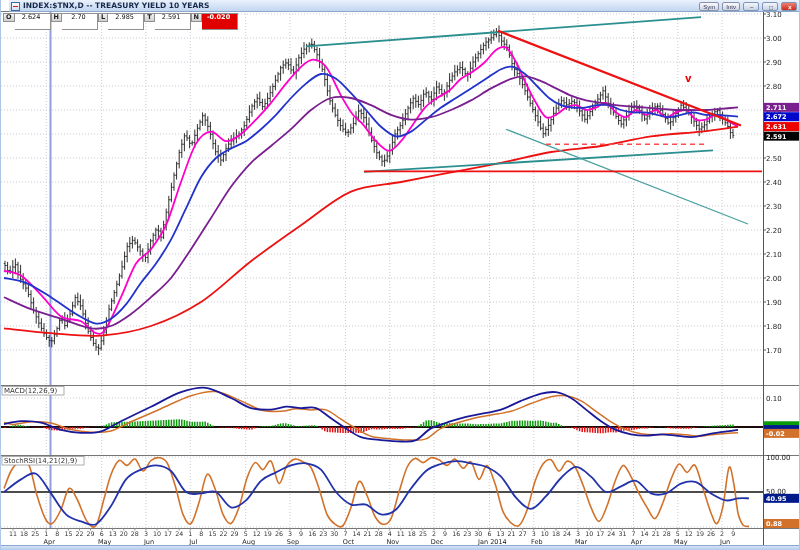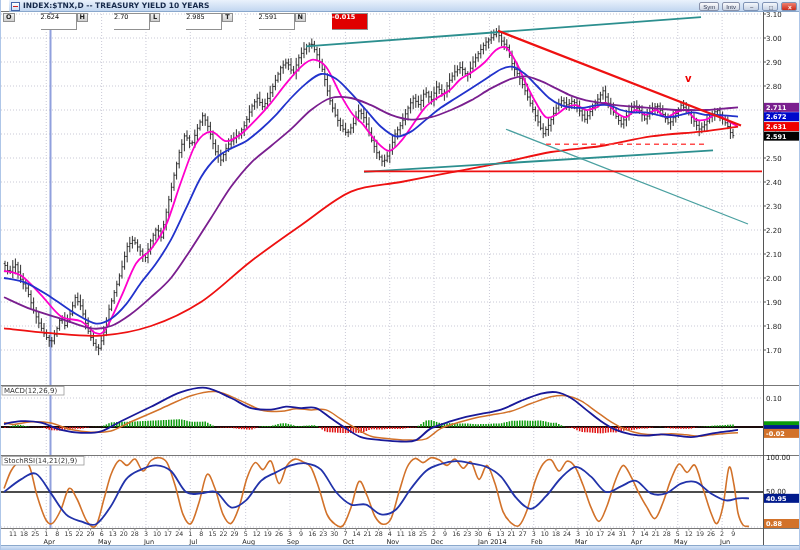--- a/index.html
+++ b/index.html
@@ -16,22 +16,22 @@
               letter-spacing:0;line-height:10px;}
   .tb-btn{height:9px;font-size:6px;line-height:8px;padding:0 3px;color:#333a55;
           background:linear-gradient(#fbfbfd,#cdd4e2);border:1px solid #8891aa;border-radius:2px;}
   .winbtn{width:16px;height:9px;font-size:6.5px;line-height:8px;text-align:center;color:#445;
           background:linear-gradient(#f4f7fb,#c6d2e4);border:1px solid #7f93b5;border-radius:2px;}
   .winbtn.close{background:linear-gradient(#ef8070,#cc2a1a);color:#fff;font-weight:bold;}
   .quotebar{position:absolute;top:13px;left:2px;z-index:3;display:flex;height:9px;}
   .qf{display:flex;}
   .ql{background:linear-gradient(#f2f2f2,#cfcfcf);border:1px solid #909090;font-size:6.5px;
       font-weight:bold;color:#222;padding:0 2px;line-height:7px;}
-  .qv{background:#fff;border:1px solid #909090;border-left:none;width:33px;text-align:left;
-      font-size:6.5px;color:#111;padding:0 2px 15px 0;line-height:7px;margin-left:26px;}
+  .qv{background:#fff;border:1px solid #909090;border-left:none;width:33px;text-align:center;
+      font-size:6.5px;color:#111;padding:0 2px 15px 0;line-height:7px;}
   .qf:nth-child(5) .qv{background:#e00000;color:#fff;font-weight:bold;}
   svg{position:absolute;top:0;left:0;z-index:1;}
   svg text{font-family:"DejaVu Sans",sans-serif;}
   .bottomstrip{position:absolute;left:0;right:0;top:545px;height:5px;z-index:3;
                background:linear-gradient(#d5e3f6,#a9c4e8);border-top:1px solid #8aa8cc;}
 </style>
 </head>
 <body>
 
 <div class="window">
@@ -58,21 +58,21 @@
     <span class="qf">
         <span class="ql">L</span>
         <span class="qv">2.985</span>
       </span>
     <span class="qf">
         <span class="ql">T</span>
         <span class="qv">2.591</span>
       </span>
     <span class="qf">
         <span class="ql">N</span>
-        <span class="qv">-0.015</span>
+        <span class="qv">-0.020</span>
       </span>
   </div>
 
   <svg id="chart-svg" width="800" height="550" viewBox="0 0 800 550">
       <rect x="0" y="0" width="800" height="550" fill="#ffffff"></rect>
       <g>
         <line x1="0" y1="14" x2="762" y2="14" stroke="#c9c9d6" stroke-width="1" stroke-dasharray="1,2"></line>
         <line x1="0" y1="38.00000000000002" x2="762" y2="38.00000000000002" stroke="#c9c9d6" stroke-width="1" stroke-dasharray="1,2"></line>
         <line x1="0" y1="62.00000000000004" x2="762" y2="62.00000000000004" stroke="#c9c9d6" stroke-width="1" stroke-dasharray="1,2"></line>
         <line x1="0" y1="86.00000000000006" x2="762" y2="86.00000000000006" stroke="#c9c9d6" stroke-width="1" stroke-dasharray="1,2"></line>

